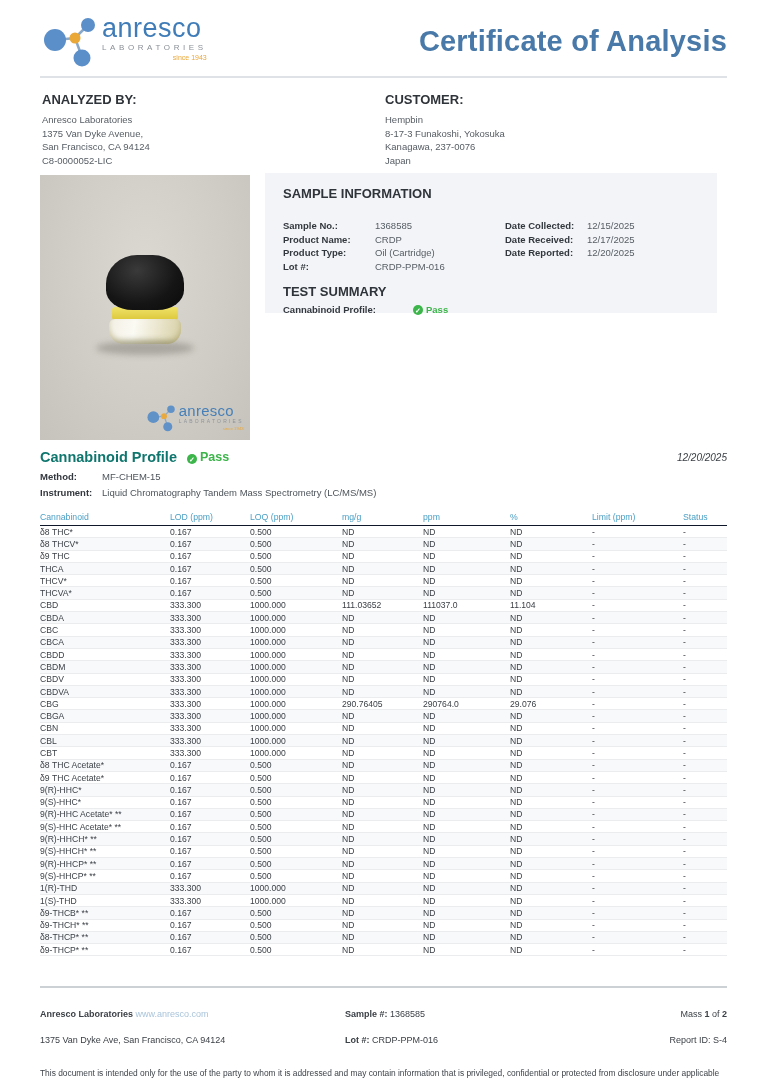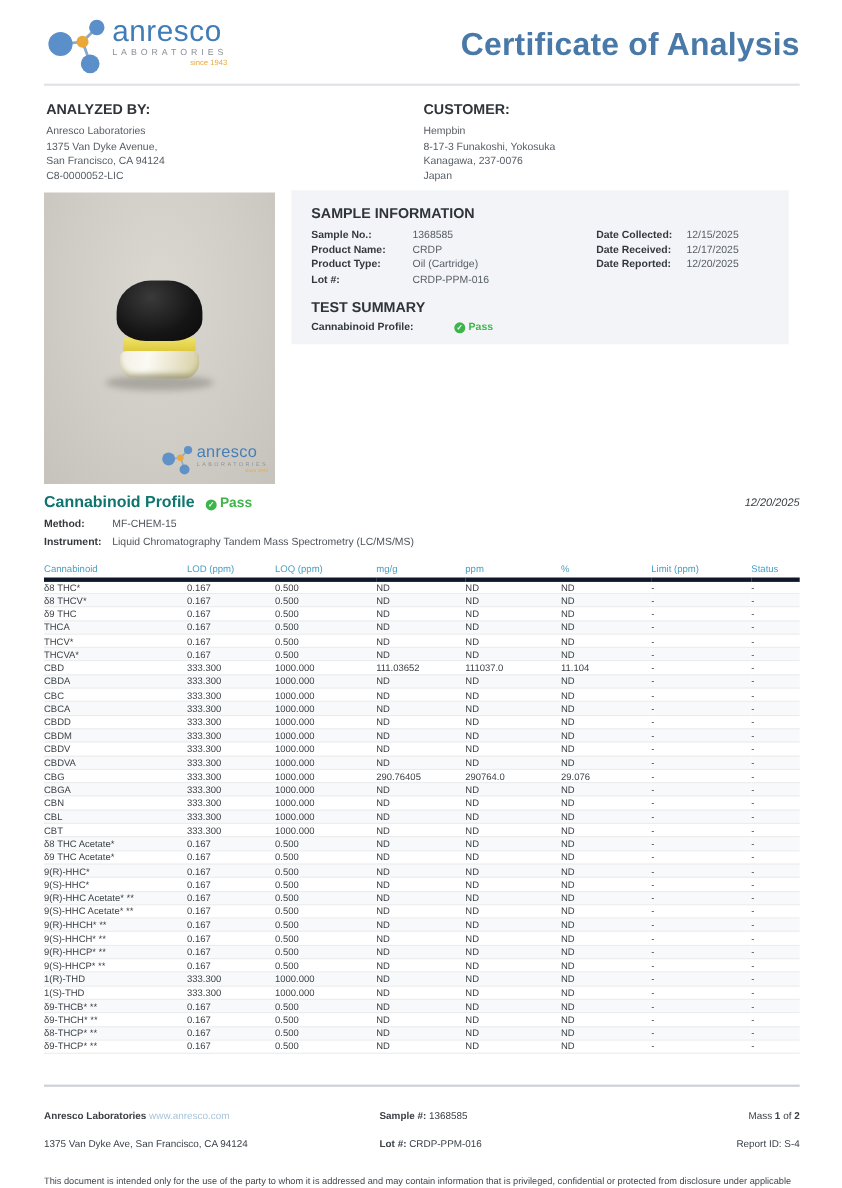--- a/index.html
+++ b/index.html
@@ -40,22 +40,22 @@
                background:linear-gradient(100deg, #f2efe4 0%, #fbfaf3 35%, #e8e3c9 70%, #d6cfa4 100%);
                border-radius:6px 6px 14px 14px;
                box-shadow:inset 0 -4px 5px rgba(160,150,90,.45); }
   .watermark { position:absolute; right:6px; bottom:8px; transform:scale(.62);
                transform-origin:bottom right; opacity:.95; }
   .watermark .logo-name { font-size:24px; }
 
   
   .sample-panel { position:absolute; top:173px; left:265px; width:452px; height:140px;
                   background:#f2f4f7; padding:13px 18px 10px; }
-  .panel-head { font-size:13px; font-weight:700; color:#2f343a; margin-bottom:6px; }
-  .panel-cols { display:flex;gap:37px; }
+  .panel-head { font-size:13px; font-weight:700; color:#2f343a; margin-bottom:18px; }
+  .panel-cols { display:flex; }
   .panel-col-left { width:222px; }
   .field-row { display:flex; font-size:9.5px; line-height:13.5px; }
   .field-label { font-weight:700; color:#33383e; width:82px; flex:none; }
   .field-label.wide { width:92px; }
   .field-value { color:#565d64; }
   .test-summary { margin-top:11px; }
   .ts-row { display:flex; align-items:center; font-size:9.5px; margin-top:5px; }
   .ts-label { font-weight:700; width:130px; flex:none; }
 
   
@@ -71,21 +71,21 @@
   .profile-title-row .pass { font-size:12.5px; }
   .profile-date { margin-left:auto; font-size:10px; font-style:italic; color:#3b4046; }
   .meta-row { display:flex; font-size:9.5px; margin-top:6px; line-height:12px; }
   .meta-label { font-weight:700; width:62px; flex:none; }
   .meta-value { color:#4d545b; }
 
   
   .table-wrap { position:absolute; top:510px; left:40px; width:687px; }
   table { border-collapse:collapse; width:100%; table-layout:fixed; }
   th { text-align:left; font-size:8.7px; font-weight:400; color:#4a9fc5;
-       padding:2px 0 3px 0; border-bottom:4px solid #0f172a; }
+       padding:2px 0 3px 0; border-bottom:1px solid #0f172a; }
   td { font-size:8.6px; color:#3c4147; height:12.3px; padding:0;
        border-bottom:1px solid #eaecee; vertical-align:middle; }
   tbody tr:nth-child(even) { background:#f8f9fa; }
   th:nth-child(1), td:nth-child(1) { width:130px; }
   th:nth-child(2), td:nth-child(2) { width:80px; }
   th:nth-child(3), td:nth-child(3) { width:92px; }
   th:nth-child(4), td:nth-child(4) { width:81px; }
   th:nth-child(5), td:nth-child(5) { width:87px; }
   th:nth-child(6), td:nth-child(6) { width:82px; }
   th:nth-child(7), td:nth-child(7) { width:91px; }

